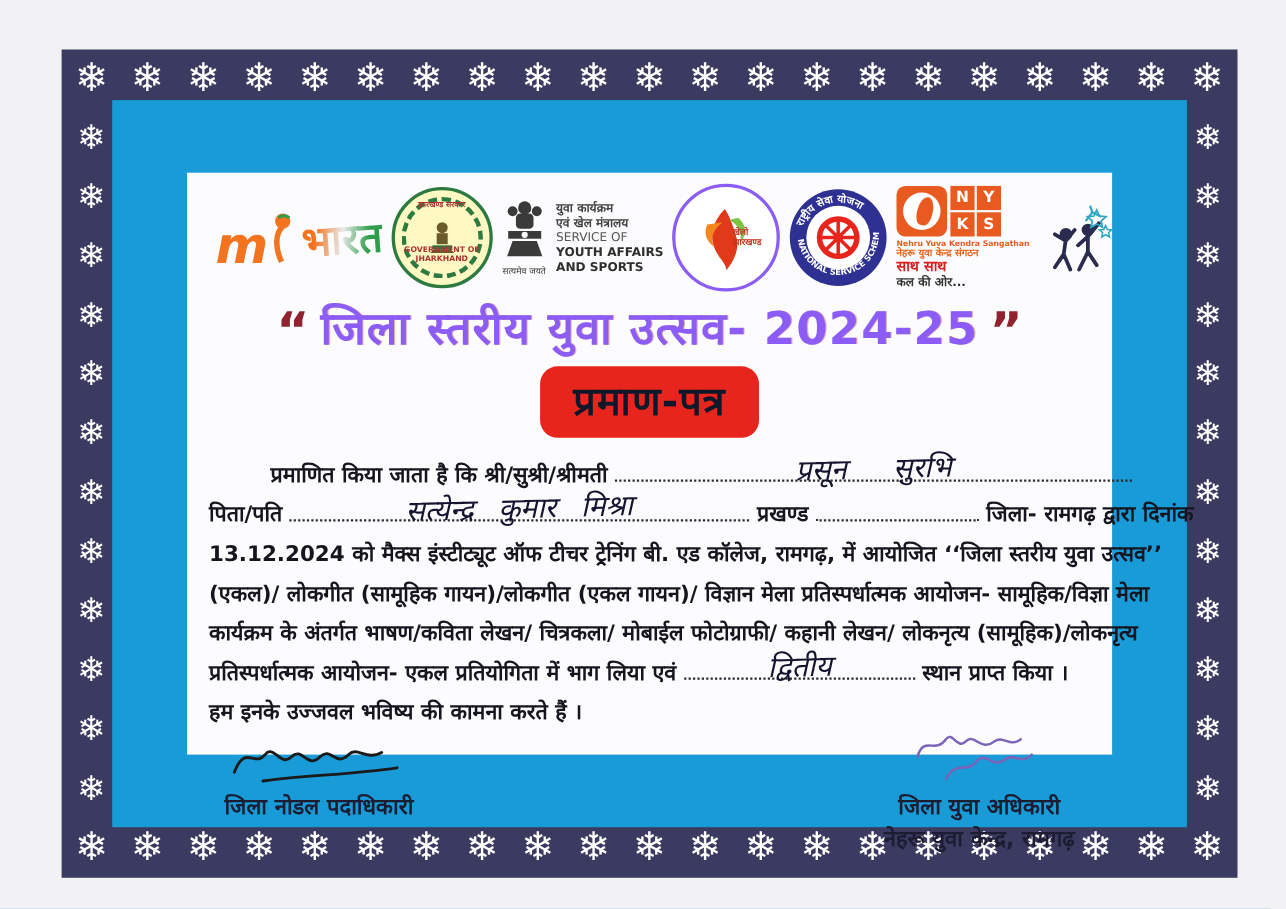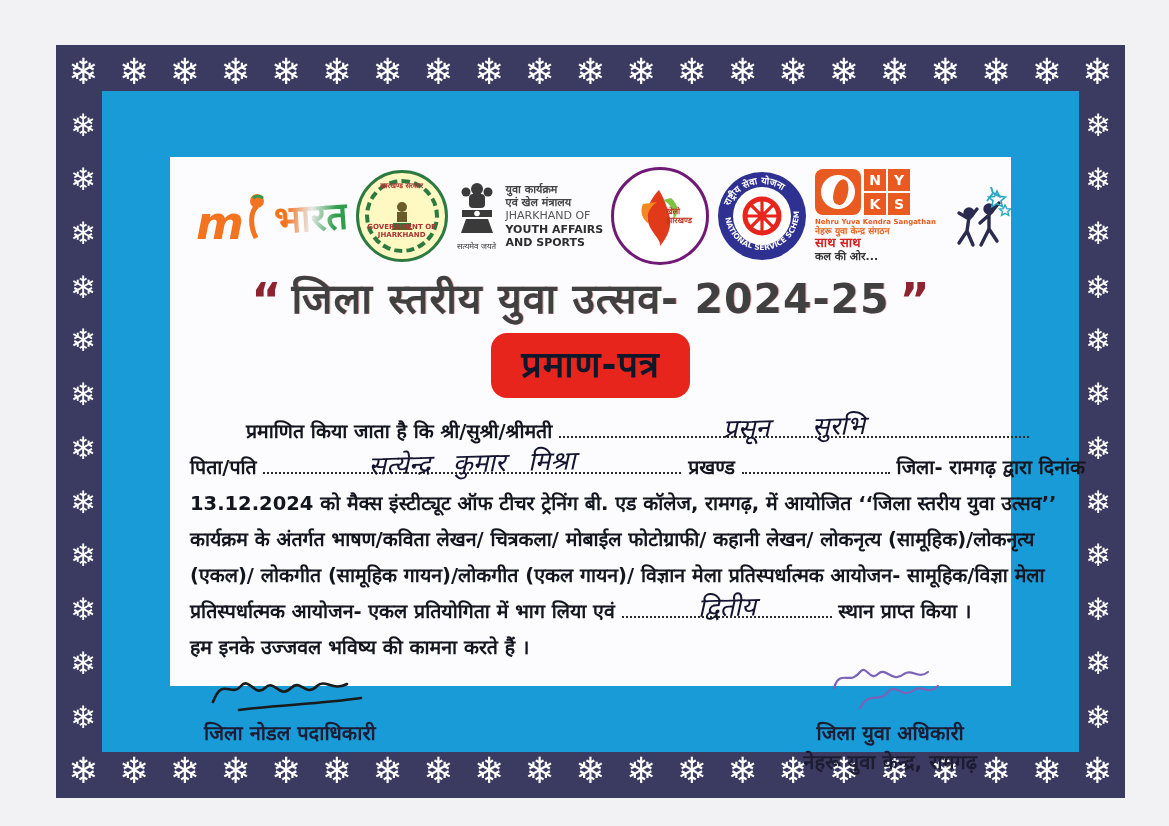--- a/index.html
+++ b/index.html
@@ -29,42 +29,42 @@
   .seal .arc.bot{bottom:20px;}
   
   .ministry{display:flex;align-items:center;gap:8px;}
   .ministry .emblem-wrap{display:flex;flex-direction:column;align-items:center;}
   .ministry .motto{font-size:8px;color:#333;margin-top:1px;}
   .ministry .mtext{font-size:11px;color:#333;line-height:1.2;}
   .ministry .mtext .hi{color:#444;font-weight:bold;font-size:11px;}
   .ministry .mtext .en{color:#555;}
   .ministry .mtext .en-b{color:#2e2e2e;font-weight:bold;}
   
-  .khelo{width:92px;height:92px;border-radius:50%;border:3px solid #701a75;background:#fff;position:relative;display:flex;align-items:center;justify-content:center;}
+  .khelo{width:92px;height:92px;border-radius:50%;border:3px solid #8b5cf6;background:#fff;position:relative;display:flex;align-items:center;justify-content:center;}
   .khelo .ktxt{position:absolute;right:14px;top:38px;font-size:8px;line-height:1.1;color:#c2331f;font-weight:bold;text-align:left;}
   
   .nss{position:relative;width:90px;height:90px;}
   
   .nyks{display:flex;flex-direction:column;align-items:flex-start;width:170px;position:relative;}
   .nyks-top{display:flex;gap:3px;}
   .nyks-face{width:46px;height:46px;background:#e85a1f;border-radius:8px;display:flex;align-items:center;justify-content:center;}
   .nyks-face .fc{width:34px;height:34px;border-radius:50%;background:#fff;position:relative;overflow:hidden;}
   .nyks-face .fc::after{content:"";position:absolute;left:13px;top:4px;width:14px;height:26px;border-radius:50% 50% 40% 40%;background:#e85a1f;transform:rotate(14deg);}
   .nyks-grid{display:grid;grid-template-columns:22px 22px;grid-template-rows:22px 22px;gap:2px;}
   .nyks-grid .cell{background:#e85a1f;color:#fff;font-weight:bold;font-size:14px;display:flex;align-items:center;justify-content:center;}
   .nyks-lines{margin-top:3px;line-height:1.15;}
   .nyks-l1{font-size:7px;color:#e85a1f;font-weight:bold;}
   .nyks-l2{font-size:9px;color:#e8641f;font-weight:bold;}
   .nyks-l3{font-size:13px;color:#d81f1f;font-weight:bold;}
   .nyks-l4{font-size:11px;color:#333;font-weight:bold;}
   .nyks-fig{position:absolute;right:-26px;top:14px;}
   
   .title-row{display:flex;justify-content:center;align-items:flex-start;margin-top:12px;gap:10px;}
   .quote{font-size:46px;color:#8f2430;font-weight:bold;line-height:1;}
-  .title-text{font-size:41px;font-weight:bold;color:#404040;letter-spacing:1px;line-height:1.1;text-shadow:1px 0 0 rgba(190,30,30,.35);}
+  .title-text{font-size:41px;font-weight:bold;color:#8b5cf6;letter-spacing:1px;line-height:1.1;text-shadow:1px 0 0 rgba(190,30,30,.35);}
   
   .banner-row{display:flex;justify-content:center;margin-top:10px;}
   .banner{background:#e7251c;color:#0f172a;font-size:36px;font-weight:bold;padding:6px 30px 10px 30px;border-radius:16px;letter-spacing:1px;}
   
   .body{margin-top:16px;padding:0 20px;font-size:19.5px;font-weight:bold;color:#15151f;line-height:36px;}
   .bline{white-space:nowrap;}
   .indent{padding-left:56px;}
   .blank{display:inline-block;border-bottom:2.5px dotted #2a2a2a;height:14px;position:relative;vertical-align:baseline;}
   .hand{position:absolute;left:0;width:100%;bottom:-4px;text-align:center;font-style:italic;font-size:26px;font-weight:normal;color:#141430;line-height:1;transform:rotate(-1.5deg);white-space:nowrap;}
   .ws1{word-spacing:34px;}
@@ -193,21 +193,21 @@
                 <rect x="13" y="13" width="16" height="14" rx="4" fill="#3a3a3a"></rect>
                 <rect x="6" y="29" width="30" height="7" fill="#3a3a3a"></rect>
                 <circle cx="21" cy="32.5" r="2.8" fill="#ffffff"></circle>
                 <path d="M5 52 L37 52 L32 38 L10 38 Z" fill="#3a3a3a"></path>
               </svg>
               <div class="motto">सत्यमेव जयते</div>
             </div>
             <div class="mtext">
               <div class="hi">युवा कार्यक्रम</div>
               <div class="hi">एवं खेल मंत्रालय</div>
-              <div class="en">JHARKHAND OF</div>
+              <div class="en">SERVICE OF</div>
               <div class="en-b">YOUTH AFFAIRS</div>
               <div class="en-b">AND SPORTS</div>
             </div>
           </div>
 
           <div class="logo khelo">
             <svg width="54" height="64" viewBox="0 0 54 64">
               <path d="M26 6 C14 18 10 34 20 48 C24 54 28 58 27 62 C34 54 40 42 36 30 C33 20 30 12 26 6 Z" fill="#e03a1a"></path>
               <path d="M24 18 C16 24 12 32 16 40 C10 36 6 28 10 20 Z" fill="#f5871f"></path>
               <path d="M30 16 C38 20 42 28 40 36 C46 30 46 20 38 14 Z" fill="#7dc242"></path>
@@ -298,22 +298,22 @@
               <span class="hand ws2">सत्येन्द्र कुमार मिश्रा</span>
             </span>
             <span>प्रखण्ड</span>
             <span class="blank" style="width:148px;"></span>
             <span>जिला- रामगढ़ द्वारा दिनांक</span>
           </div>
           <div class="bline">
             <span>13.12.2024 को मैक्स इंस्टीट्यूट ऑफ टीचर ट्रेनिंग बी. एड कॉलेज, रामगढ़, में आयोजित</span>
             <span class="boldq">‘‘जिला स्तरीय युवा उत्सव’’</span>
           </div>
+          <div class="bline">(एकल)/ लोकगीत (सामूहिक गायन)/लोकगीत (एकल गायन)/ विज्ञान मेला प्रतिस्पर्धात्मक आयोजन- सामूहिक/विज्ञा मेला</div>
           <div class="bline">कार्यक्रम के अंतर्गत भाषण/कविता लेखन/ चित्रकला/ मोबाईल फोटोग्राफी/ कहानी लेखन/ लोकनृत्य (सामूहिक)/लोकनृत्य</div>
-          <div class="bline">(एकल)/ लोकगीत (सामूहिक गायन)/लोकगीत (एकल गायन)/ विज्ञान मेला प्रतिस्पर्धात्मक आयोजन- सामूहिक/विज्ञा मेला</div>
           <div class="bline">
             <span>प्रतिस्पर्धात्मक आयोजन- एकल प्रतियोगिता में भाग लिया एवं</span>
             <span class="blank" style="width:210px;">
               <span class="hand">द्वितीय</span>
             </span>
             <span>स्थान प्राप्त किया ।</span>
           </div>
           <div class="bline">हम इनके उज्जवल भविष्य की कामना करते हैं ।</div>
         </div>
 

